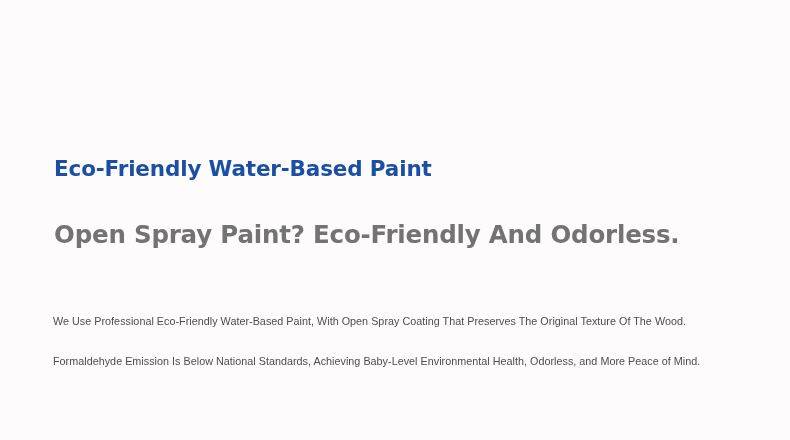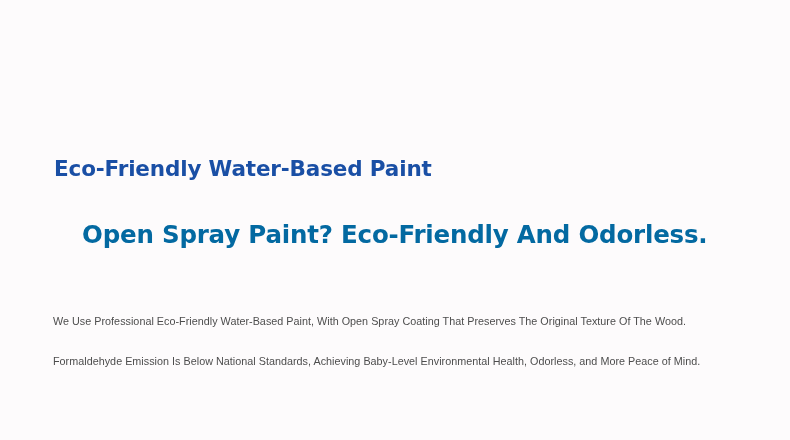--- a/index.html
+++ b/index.html
@@ -35,24 +35,23 @@
     line-height: 1.2;
   }
   .heading-secondary {
     position: absolute;
     left: 54px;
     top: 220px;
     font-family: "DejaVu Sans", "Liberation Sans", sans-serif;
     font-size: 24.5px;
     font-weight: 700;
     letter-spacing: -0.2px;
-    color: #0369a1;
+    color: #737373;
     white-space: nowrap;
     line-height: 1.2;
-    margin-left: 28px;
   }
 
   
   .body-line {
     position: absolute;
     left: 53px;
     font-family: "Liberation Sans", sans-serif;
     font-size: 11.6px;
     font-weight: 400;
     color: #4d4d4d;

